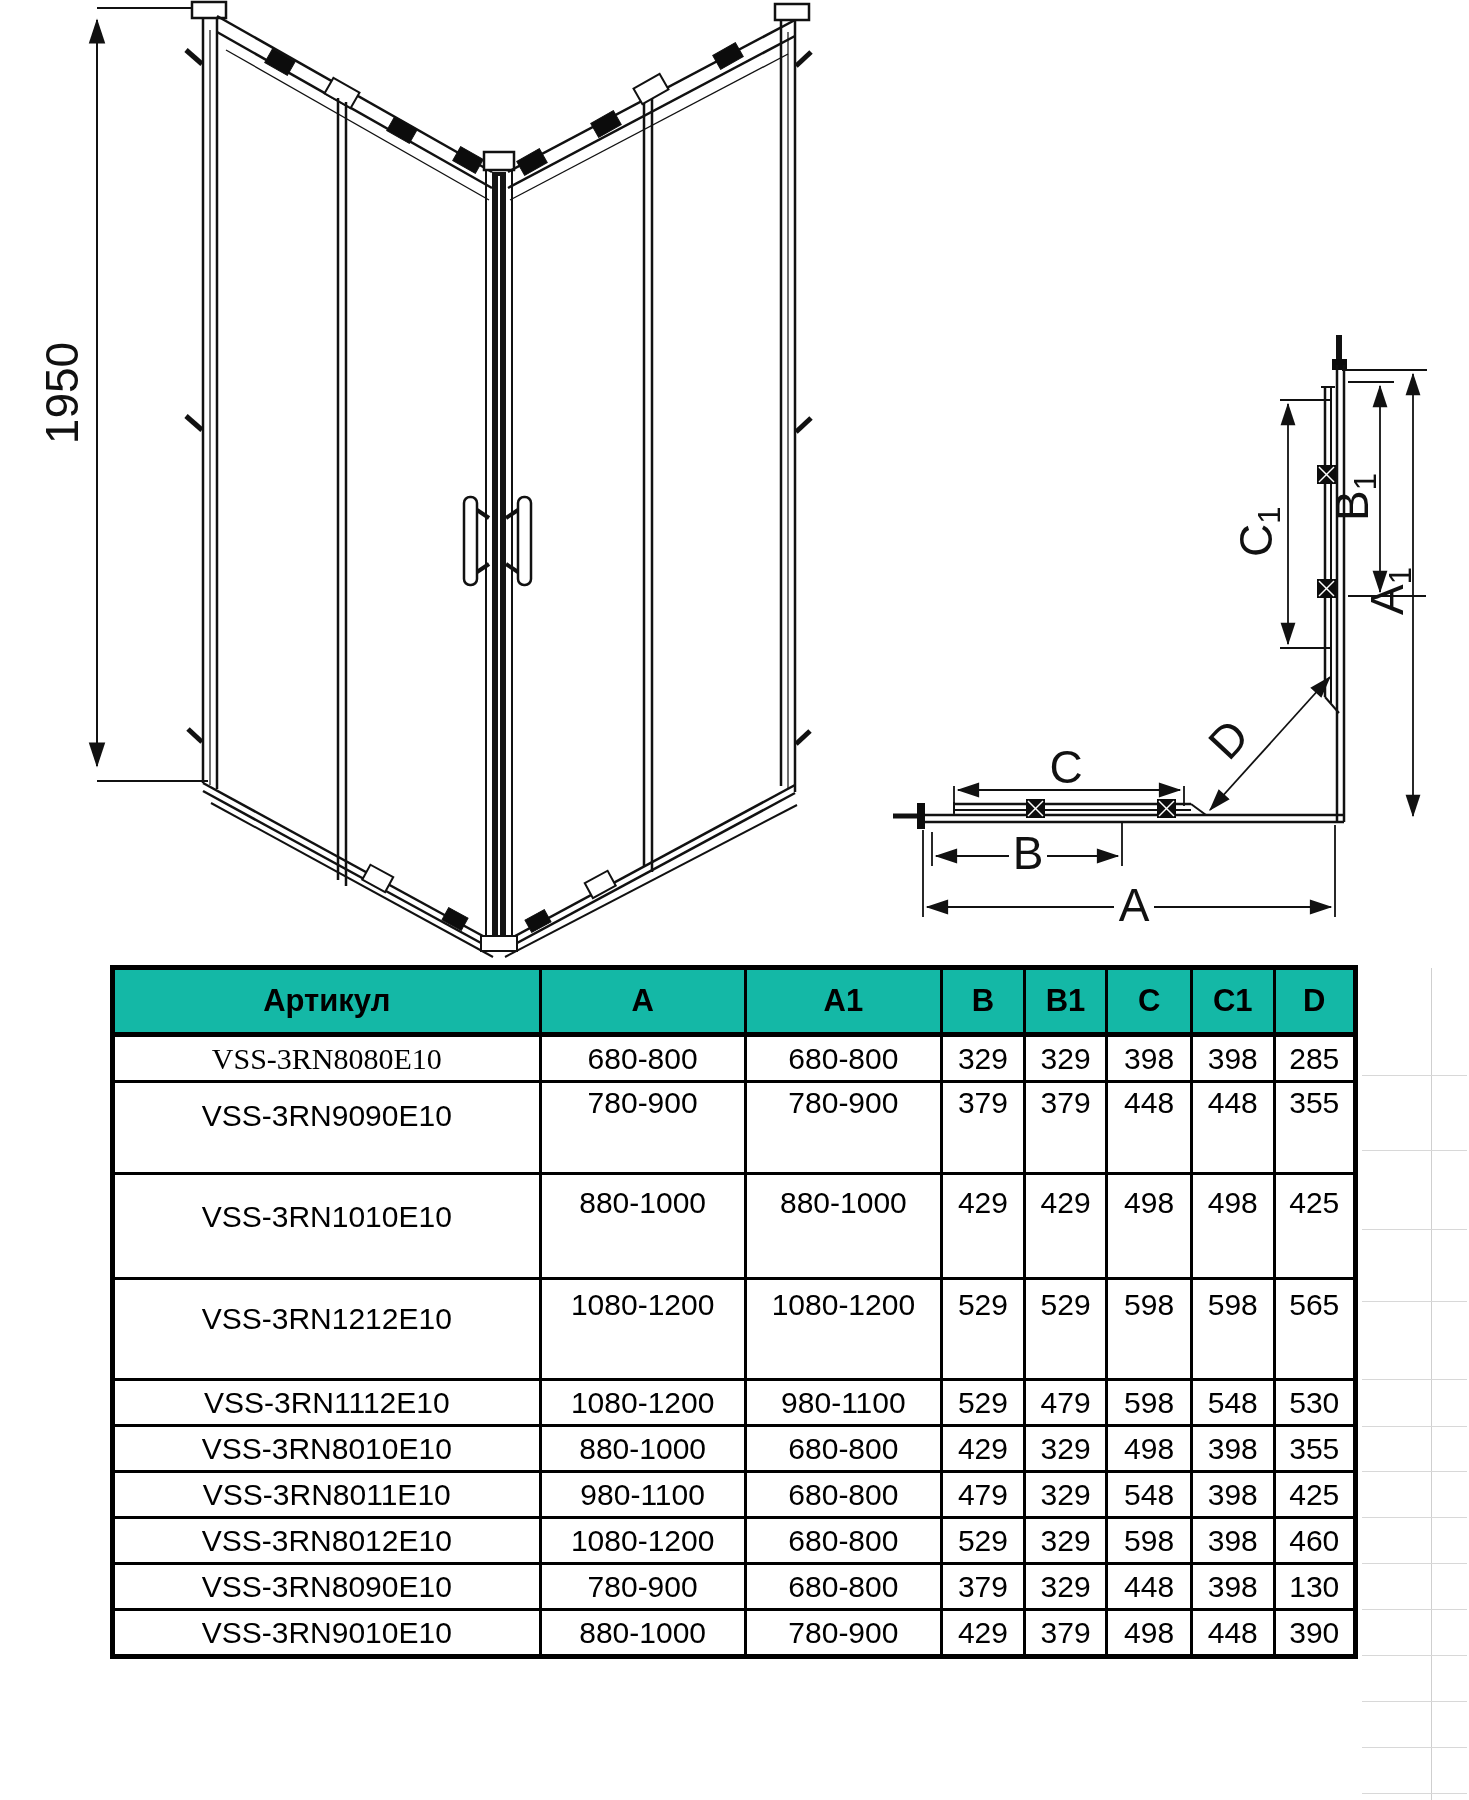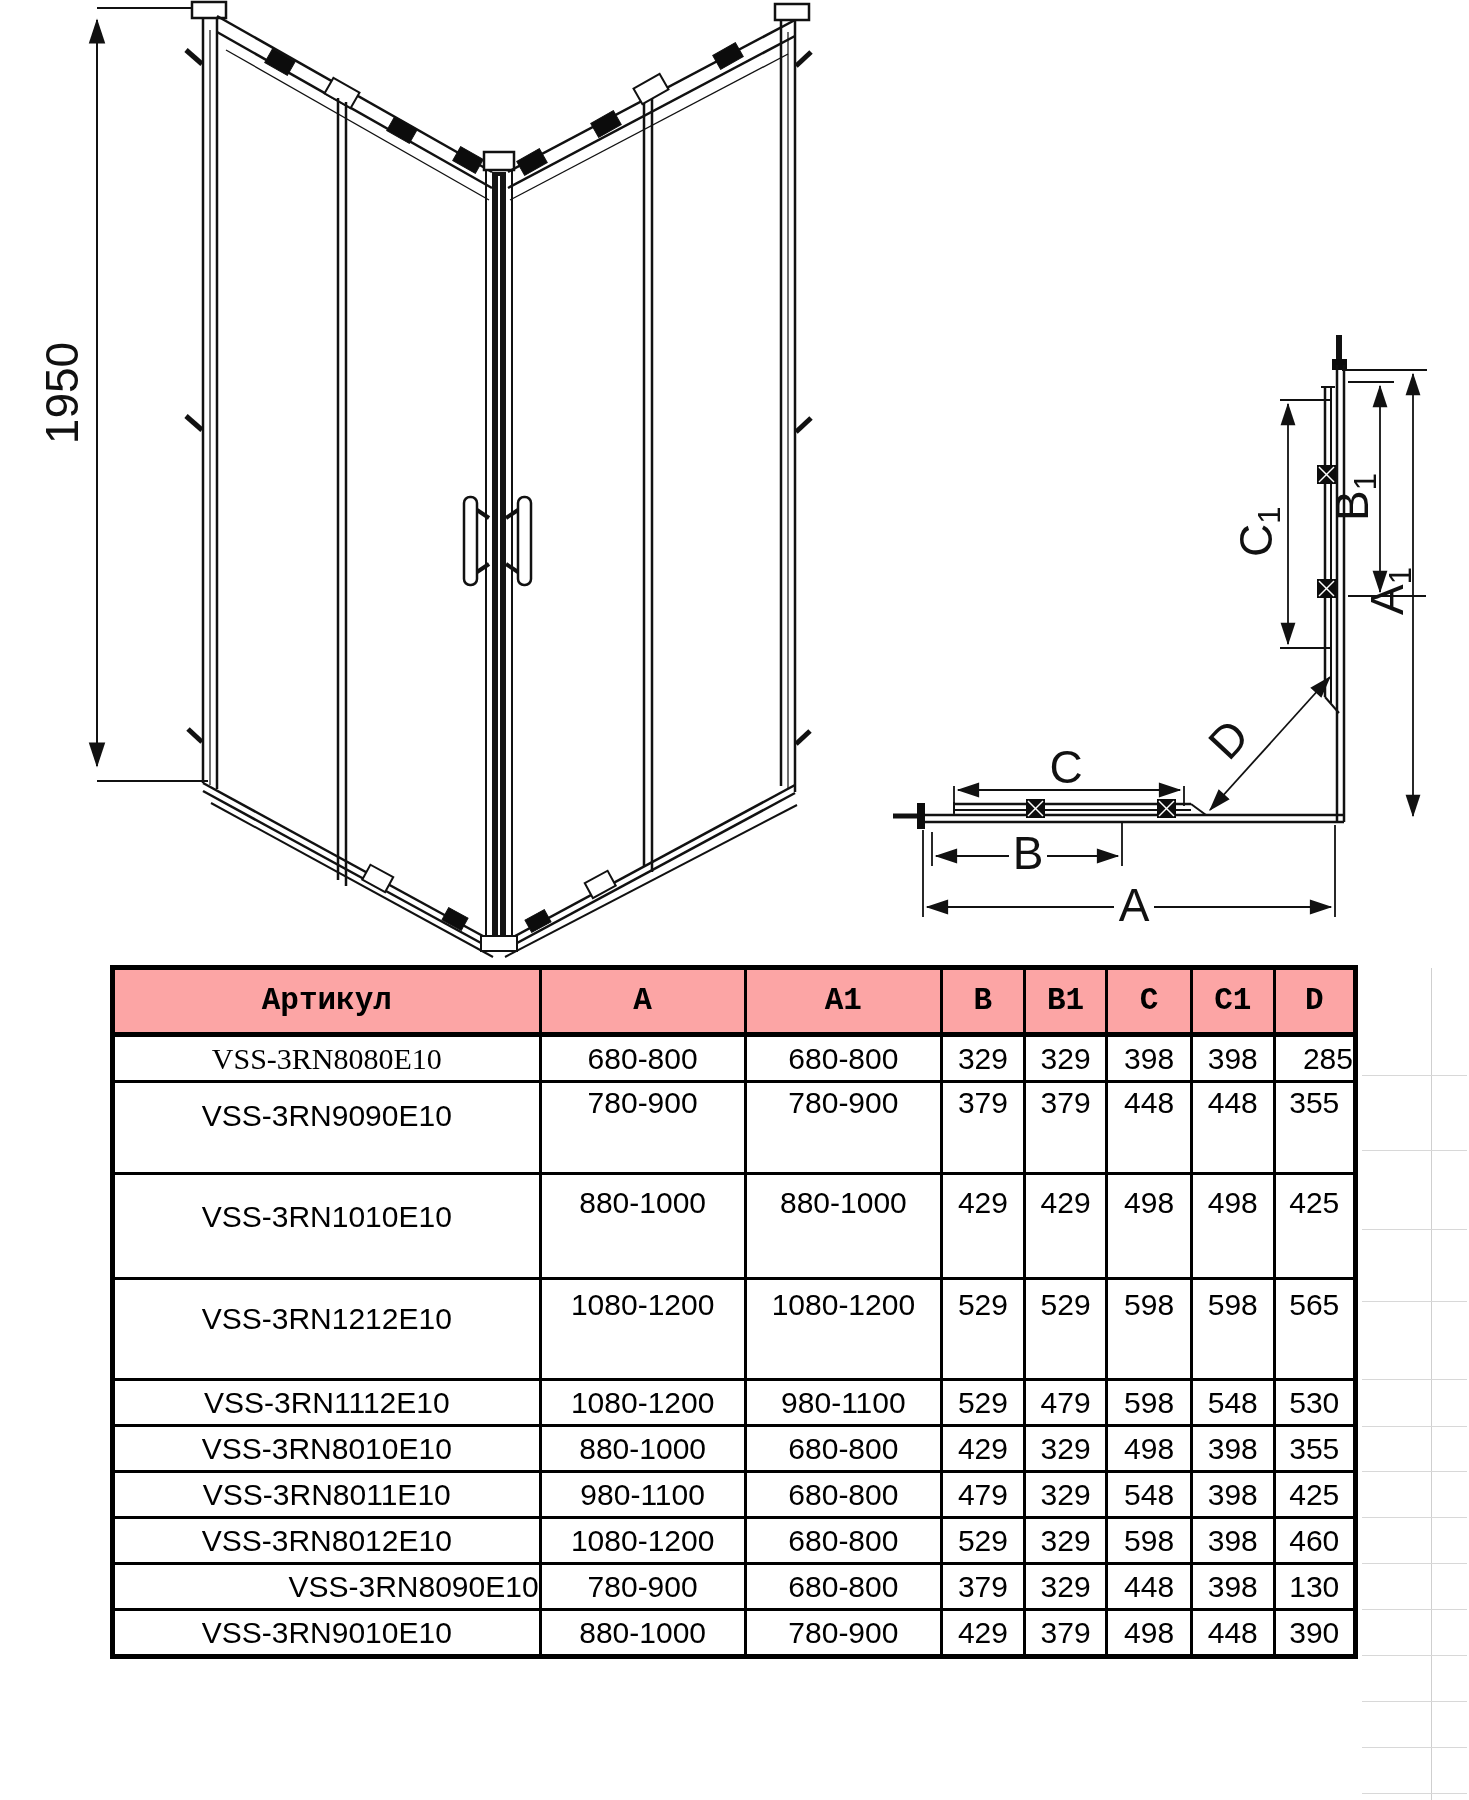--- a/index.html
+++ b/index.html
@@ -17,23 +17,22 @@
   #spec-table{
     position:absolute;left:110px;top:965px;width:1248px;
     border-collapse:collapse;table-layout:fixed;
     font-family:"Liberation Sans",sans-serif;
   }
   #spec-table th,#spec-table td{
     border:3px solid #000;text-align:center;padding:0;overflow:hidden;
     font-size:30px;line-height:1.05;vertical-align:middle;white-space:nowrap;
   }
   #spec-table th{
-    background:#fca5a5;font-weight:bold;font-size:31px;
+    background:#14b8a6;font-weight:bold;font-size:31px;
     border-bottom:5px solid #000;
-    font-family:Liberation Mono, monospace;
   }
   #spec-table{border:5px solid #000;}
   #spec-table tr.tall td{vertical-align:top;}
   .ghost-v{position:absolute;background:#8f8f8f;width:2px;}
   .faint-h{position:absolute;background:#d8d8d8;height:1px;}
   .faint-v{position:absolute;background:#cfcfcf;width:1px;}
 </style>
 </head>
 <body>
 
@@ -264,21 +263,21 @@
     </thead>
   <tbody>
       <tr>
         <td style="height: 43px; font-family: Liberation Serif, serif;">VSS-3RN8080E10</td>
         <td style="height: 43px;">680-800</td>
         <td style="height: 43px;">680-800</td>
         <td style="height: 43px;">329</td>
         <td style="height: 43px;">329</td>
         <td style="height: 43px;">398</td>
         <td style="height: 43px;">398</td>
-        <td style="height: 43px; text-align: right;">285</td>
+        <td style="height: 43px;">285</td>
       </tr>
       <tr class="tall">
         <td style="height: 72px; padding-top: 17px;">VSS-3RN9090E10</td>
         <td style="height: 72px; padding-top: 4px;">780-900</td>
         <td style="height: 72px; padding-top: 4px;">780-900</td>
         <td style="height: 72px; padding-top: 4px;">379</td>
         <td style="height: 72px; padding-top: 4px;">379</td>
         <td style="height: 72px; padding-top: 4px;">448</td>
         <td style="height: 72px; padding-top: 4px;">448</td>
         <td style="height: 72px; padding-top: 4px;">355</td>
@@ -337,21 +336,21 @@
         <td style="height: 43px;">VSS-3RN8012E10</td>
         <td style="height: 43px;">1080-1200</td>
         <td style="height: 43px;">680-800</td>
         <td style="height: 43px;">529</td>
         <td style="height: 43px;">329</td>
         <td style="height: 43px;">598</td>
         <td style="height: 43px;">398</td>
         <td style="height: 43px;">460</td>
       </tr>
       <tr>
-        <td style="height: 43px; text-align: right;">VSS-3RN8090E10</td>
+        <td style="height: 43px;">VSS-3RN8090E10</td>
         <td style="height: 43px;">780-900</td>
         <td style="height: 43px;">680-800</td>
         <td style="height: 43px;">379</td>
         <td style="height: 43px;">329</td>
         <td style="height: 43px;">448</td>
         <td style="height: 43px;">398</td>
         <td style="height: 43px;">130</td>
       </tr>
       <tr>
         <td style="height: 43px;">VSS-3RN9010E10</td>

